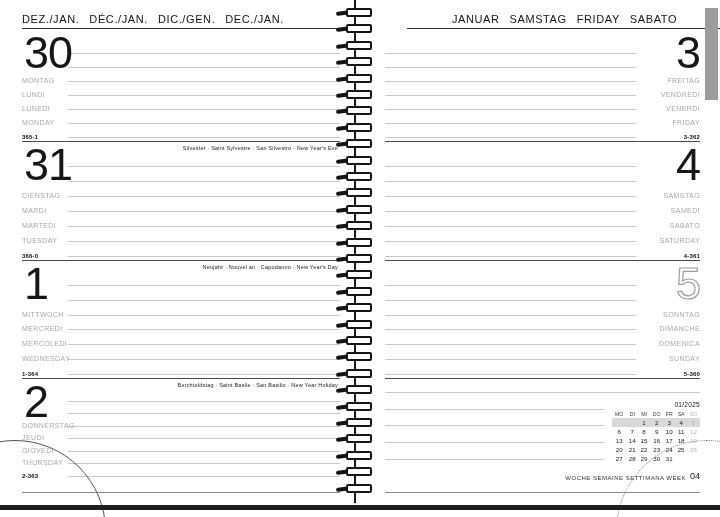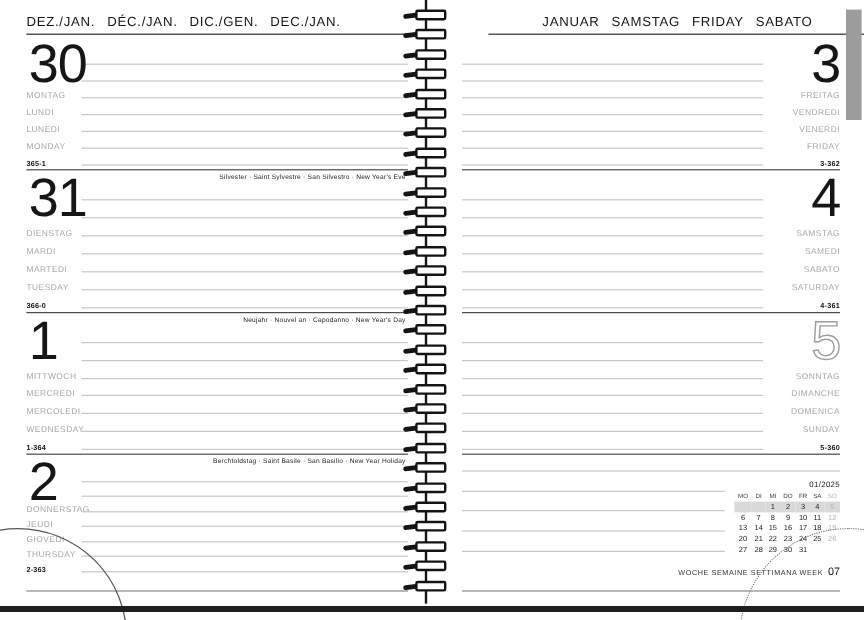--- a/index.html
+++ b/index.html
@@ -386,21 +386,21 @@
               <td>31</td>
               <td></td>
               <td class="sun"></td>
             </tr>
           </tbody>
       </table>
     </div>
 
     <div class="week-footer">
       <span class="wf-label">WOCHE SEMAINE SETTIMANA WEEK</span>
-      <span class="wf-num">07</span>
+      <span class="wf-num">04</span>
     </div>
   </div>
 
   <div class="spiral" id="spiral">
     <div class="spine"></div>
   <div class="loop" style="top: 8px;">
         <i class="wire"></i>
         <i class="ring"></i>
       </div>
       <div class="loop" style="top: 24.4px;">

